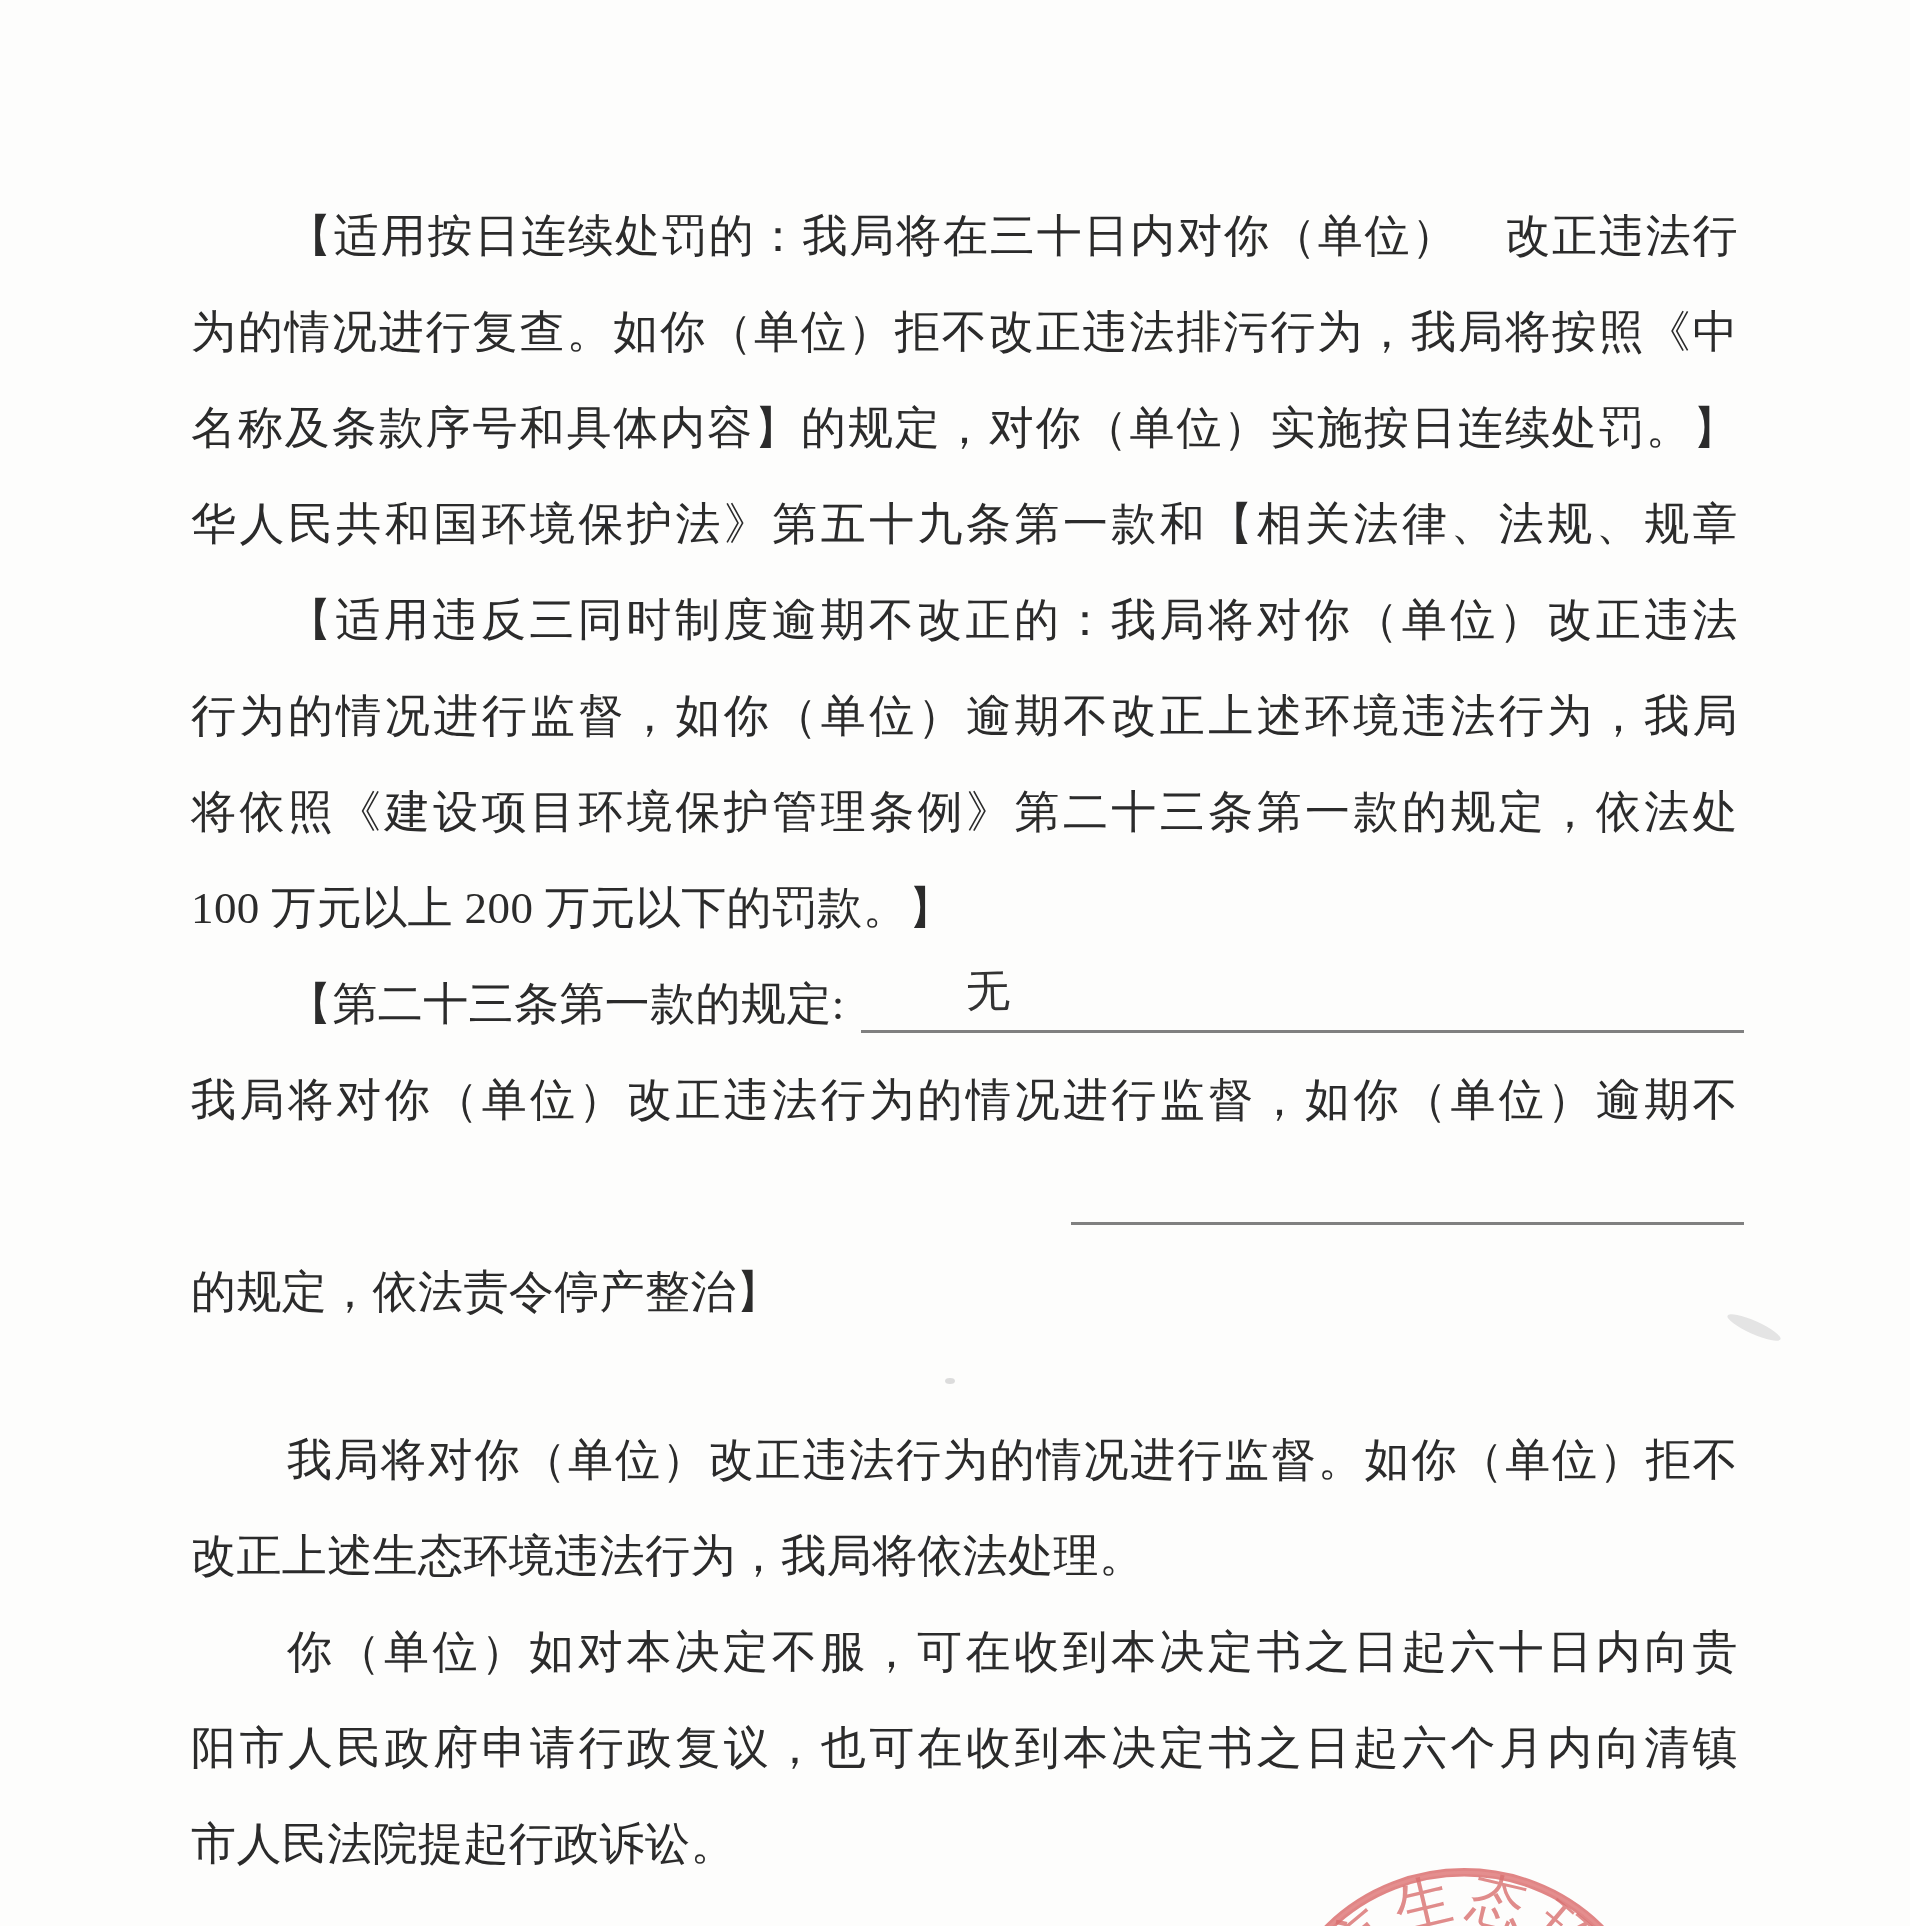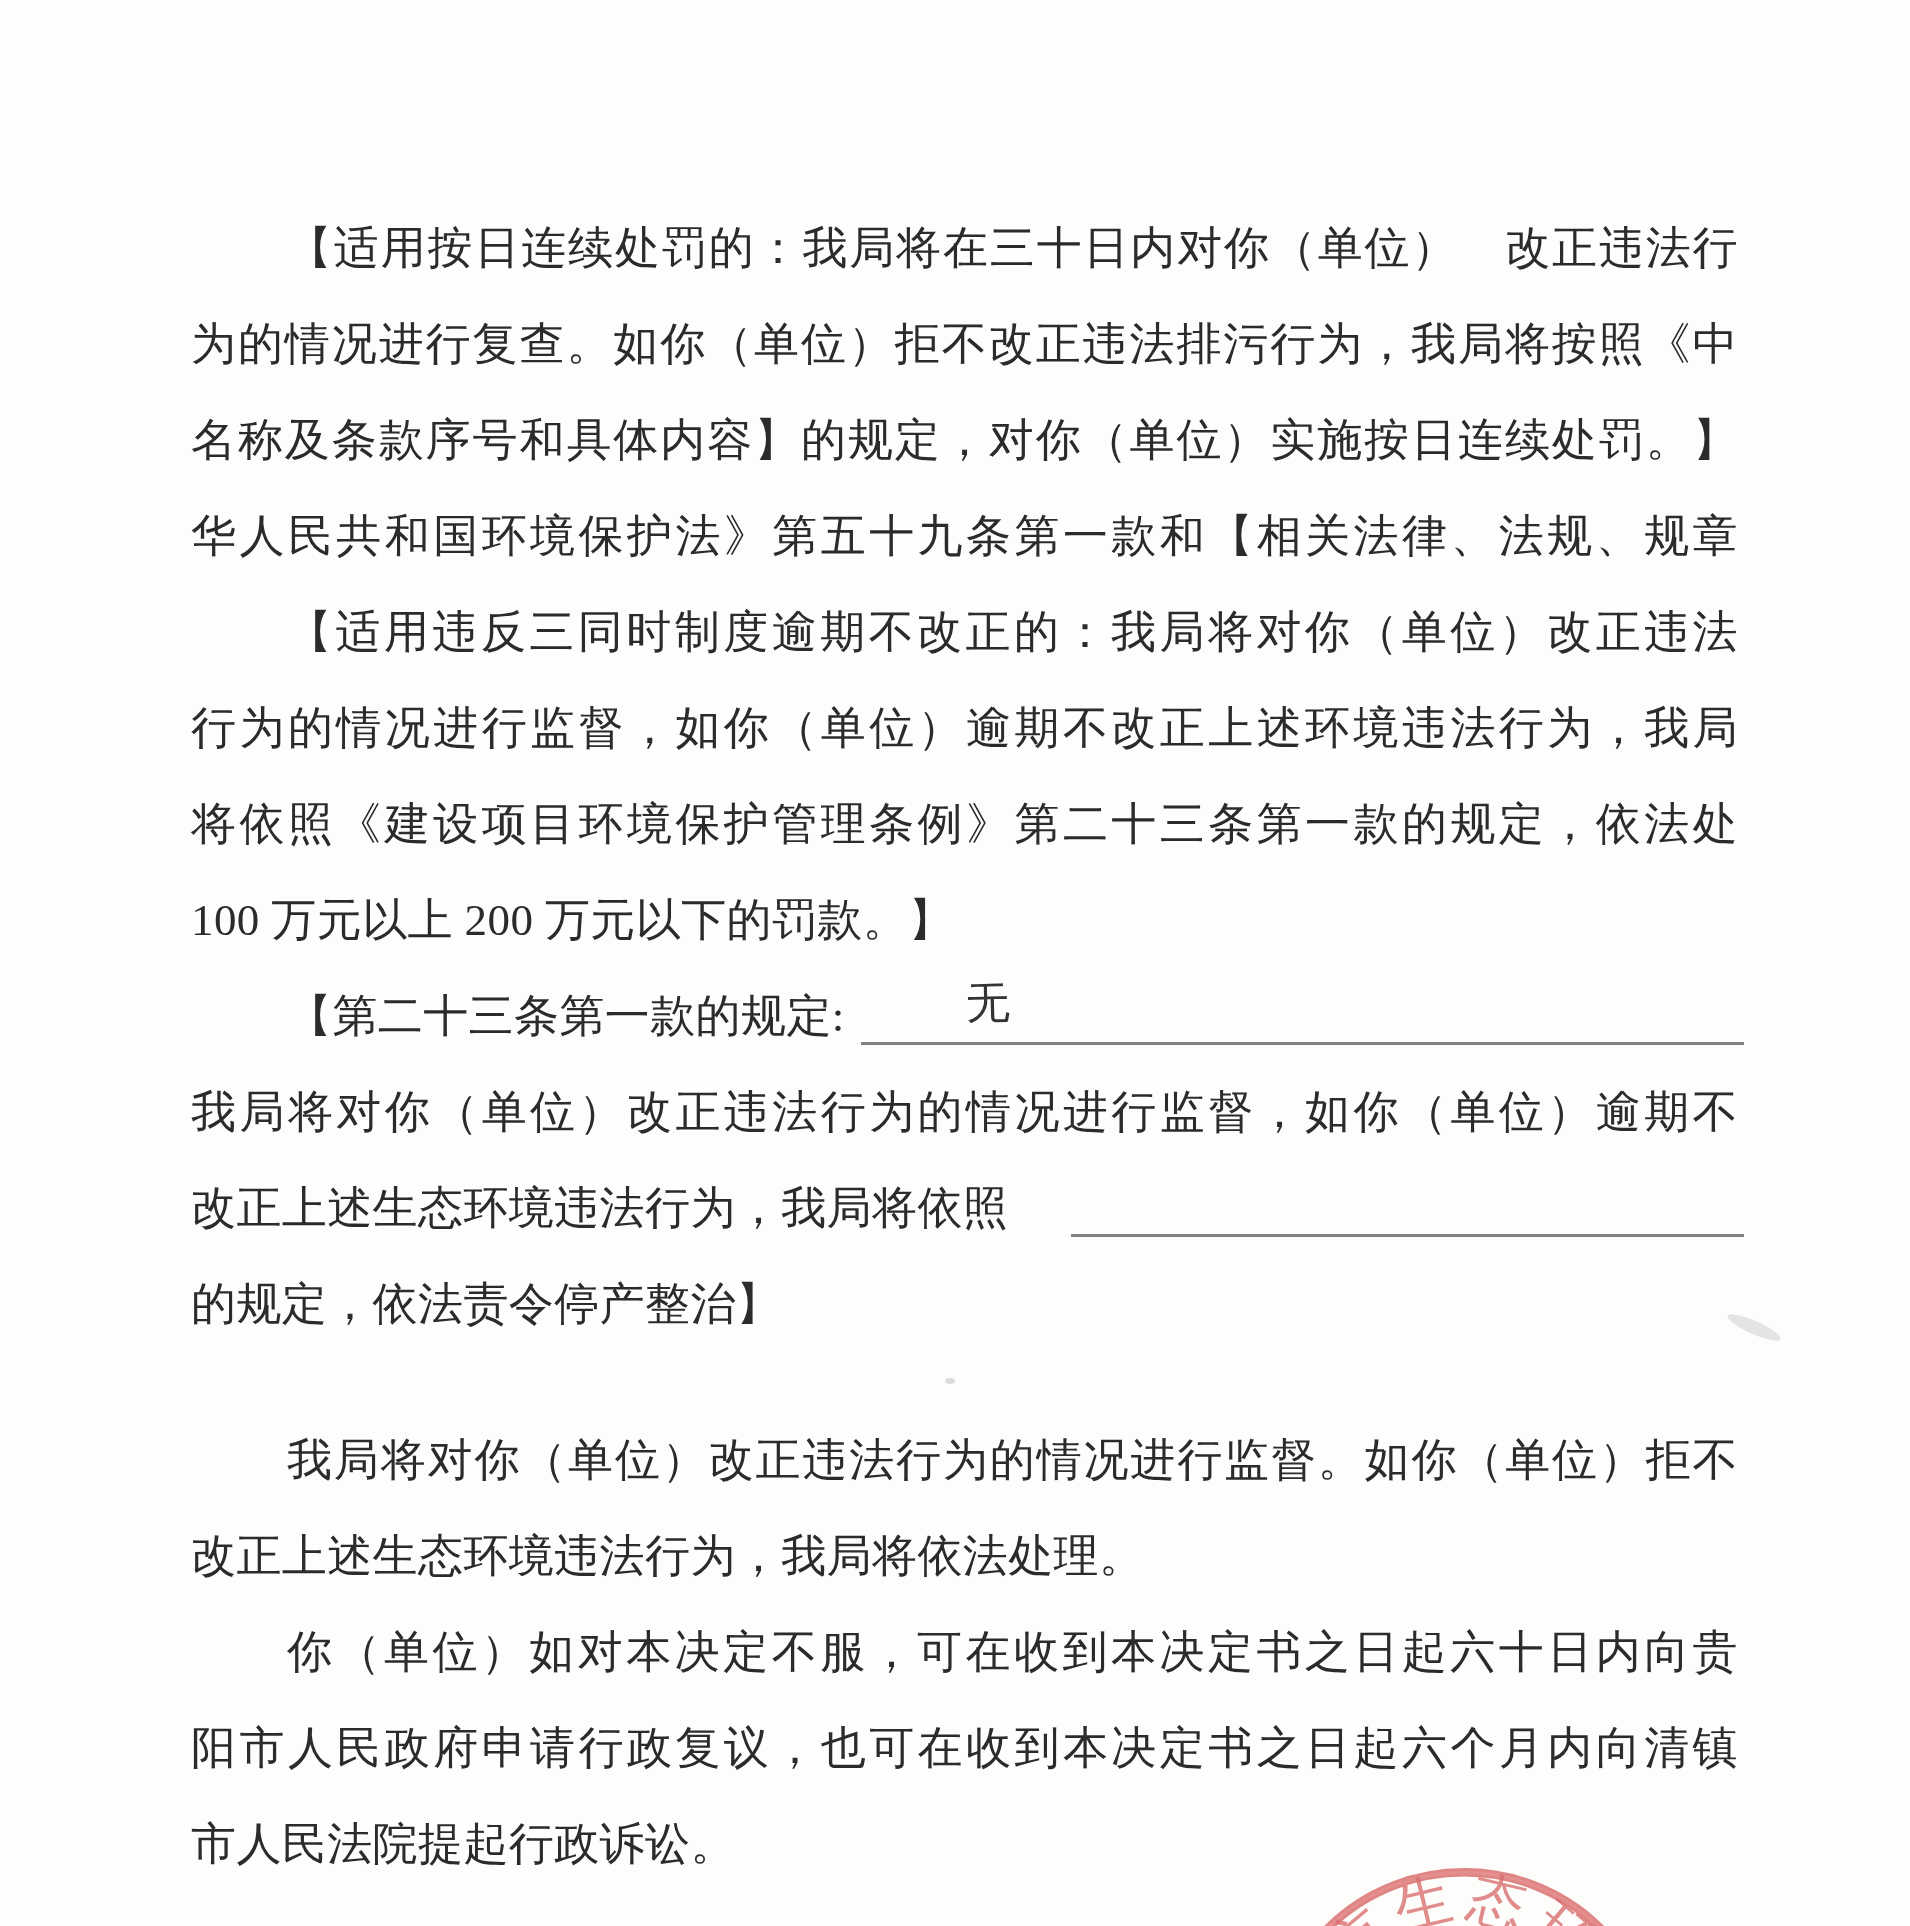--- a/index.html
+++ b/index.html
@@ -4,21 +4,21 @@
 <style>
   html,body{margin:0;padding:0;}
   body{
     width:1911px;height:2702px;position:relative;
     background:#fdfdfc;
     font-family:"Liberation Serif","DejaVu Serif",serif;
     color:#2b2b2b;
   }
   .page{position:absolute;inset:0;overflow:hidden;}
   .textblock{position:absolute;left:191px;width:1547px;}
-  .block-a{top:200px;}
+  .block-a{top:188px;}
   .block-b{top:1412px;}
   .line{
     position:relative;height:96px;line-height:96px;font-size:45px;
     white-space:nowrap;letter-spacing:0.4px;
   }
   .just{text-align:justify;text-align-last:justify;text-justify:inter-character;}
   .indent{text-indent:96px;}
   .blank-rule{
     position:absolute;top:74px;height:0;
     border-bottom:3.1px solid #6a6a6a;opacity:.85;
@@ -58,21 +58,20 @@
     </div>
 
     <div>
       <div class="line indent">
         <span>【第二十三条第一款的规定:</span>
         <span class="blank-rule rule-1"></span>
         <span class="handwritten">无</span>
       </div>
       <div class="line just">我局将对你（单位）改正违法行为的情况进行监督，如你（单位）逾期不</div>
       <div class="line">
-        <span>改正上述生态环境违法行为，我局将依照</span>
         <span class="blank-rule rule-2"></span>
       </div>
       <div class="line">的规定，依法责令停产整治】</div>
     </div>
 
   </div>
 
   <div class="textblock block-b">
 
     <div>

